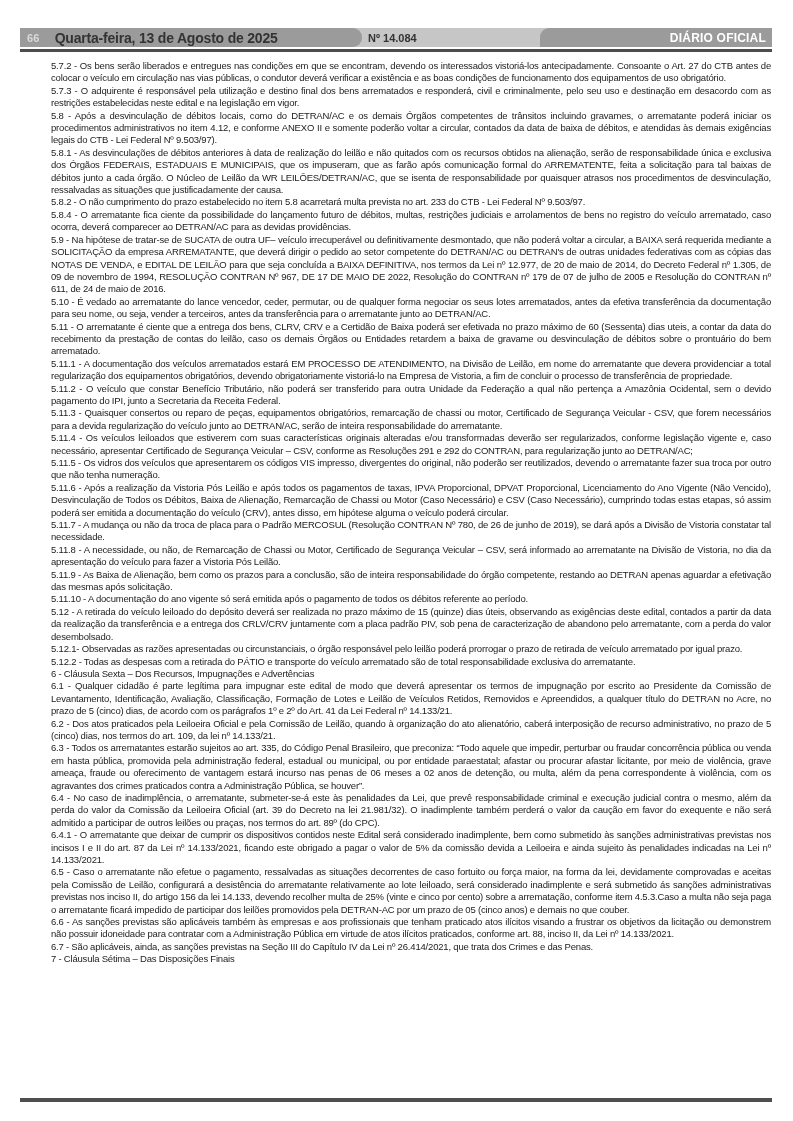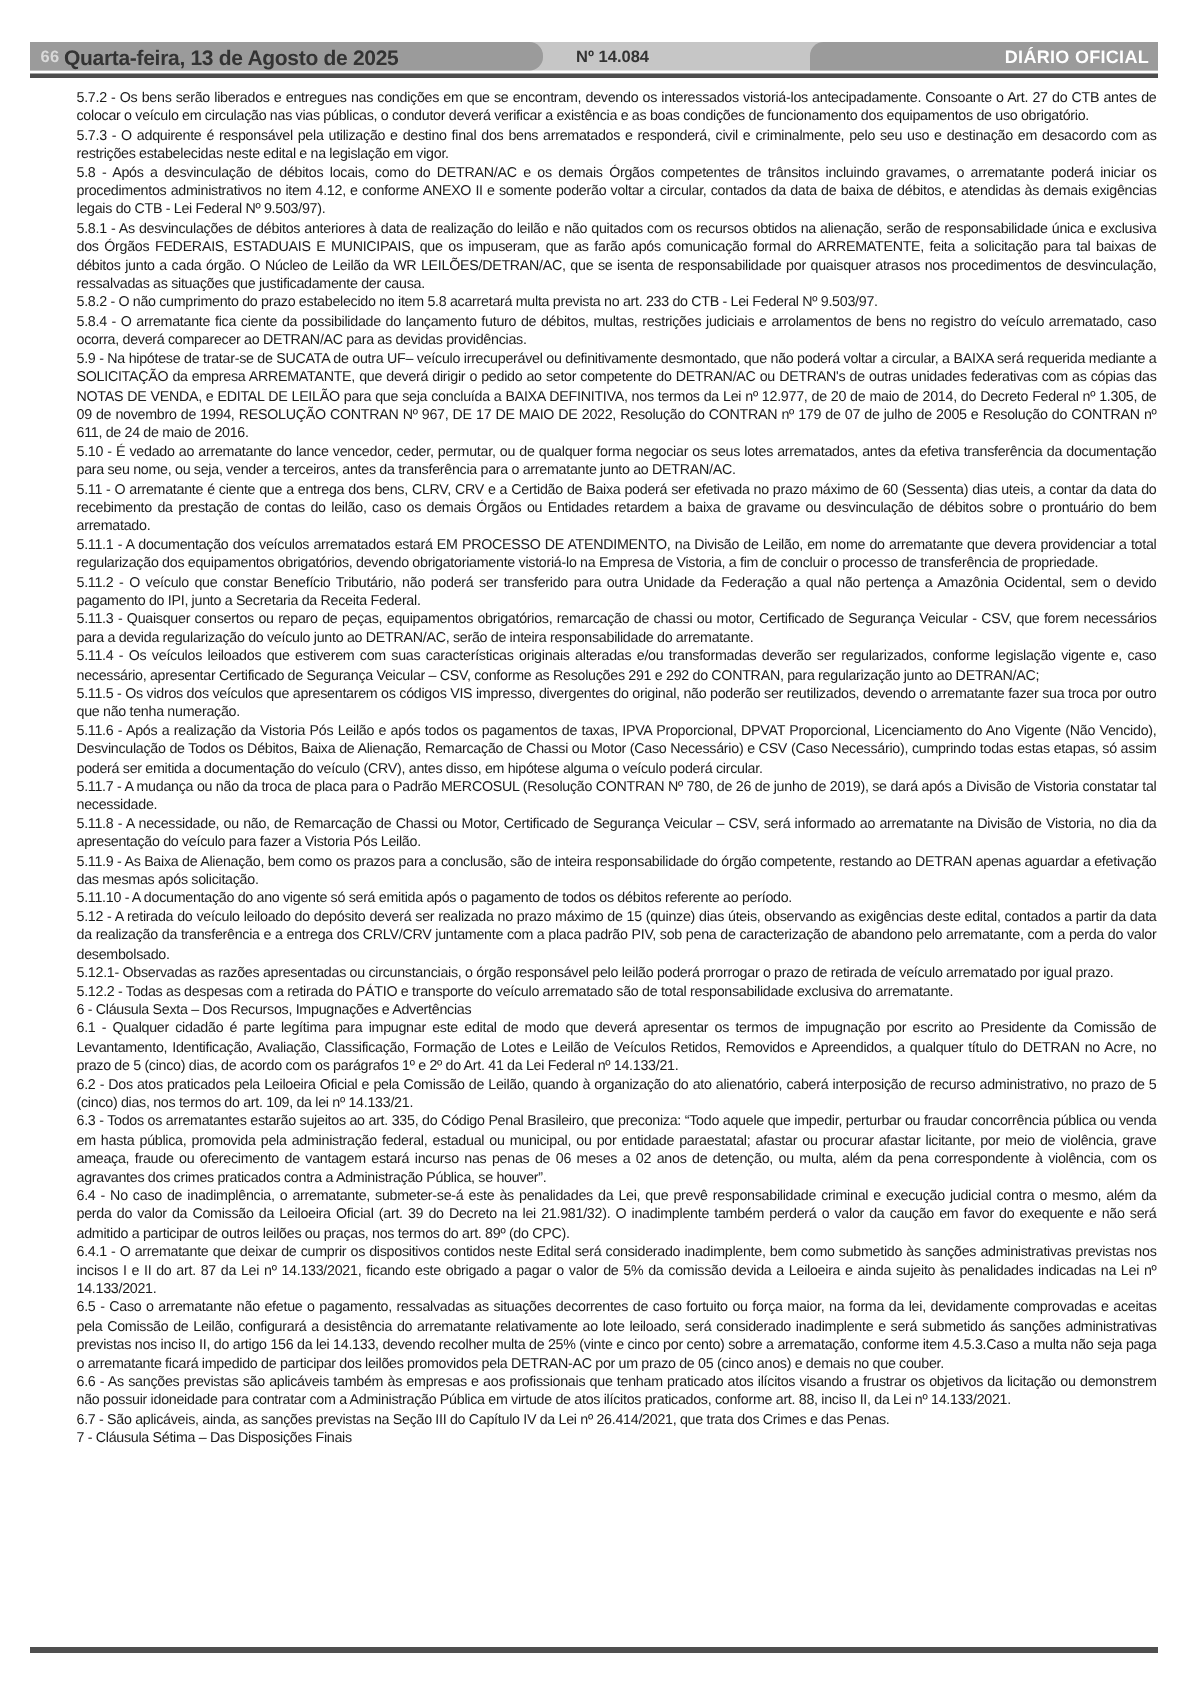--- a/index.html
+++ b/index.html
@@ -26,39 +26,39 @@
     border-radius: 0 0 0 0;
   }
   .masthead .tab-left {
     position: absolute;
     left: 0; top: 0;
     width: 342px; height: 19px;
     background: #9b9b9b;
     border-radius: 0 9px 9px 0;
     display: flex;
     align-items: center;
-    gap: 3px;
+    gap: 15px;
     padding-left: 7px;
   }
   .masthead .page-num {
     font-size: 11px;
     font-weight: bold;
     color: #d9d9d9;
     letter-spacing: 0.2px;
   }
   .masthead .date-text {
     font-size: 14px;
     font-weight: bold;
     color: #333333;
     letter-spacing: -0.2px;
     white-space: nowrap;
   }
   .masthead .edition {
     position: absolute;
-    left: 364px; top: 0;
+    left: 348px; top: 0;
     height: 19px;
     display: flex;
     align-items: center;
     font-size: 11px;
     font-weight: bold;
     color: #333333;
   }
   .masthead .tab-right {
     position: absolute;
     right: 0; top: 0;

